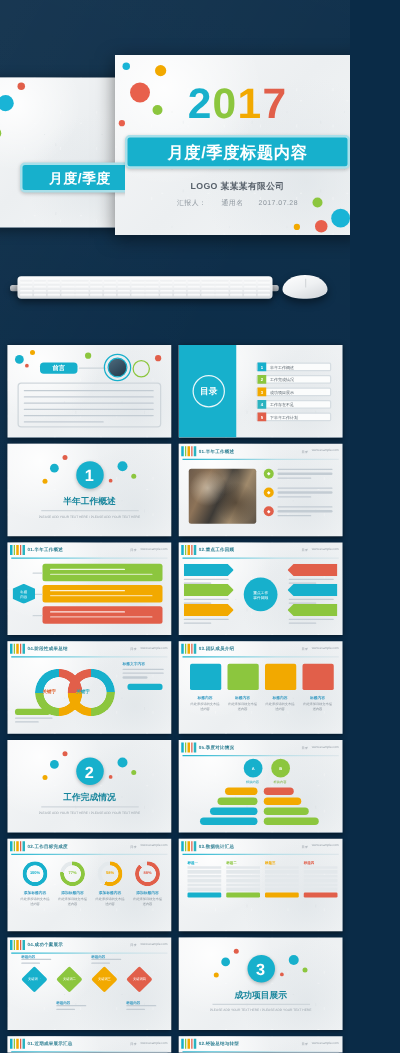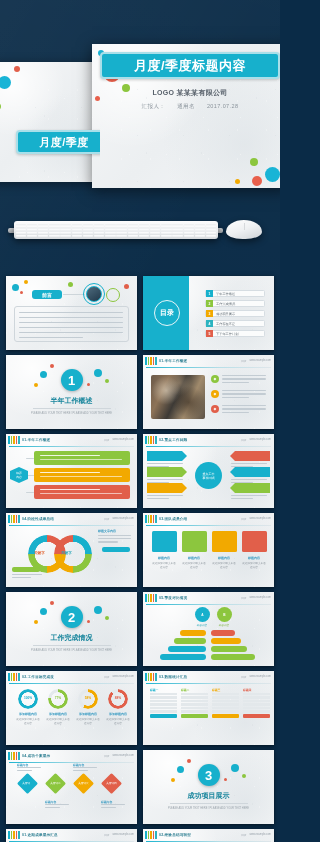--- a/index.html
+++ b/index.html
@@ -201,20 +201,23 @@
     <div class="dot" style="left:12px;top:22px;width:16px;height:16px;background:#e8604c;"></div>
     <div class="dot" style="left:32px;top:8px;width:9px;height:9px;background:#f2a900;"></div>
     <div class="dot" style="left:6px;top:6px;width:6px;height:6px;background:#19b4d6;"></div>
     <div class="dot" style="left:30px;top:40px;width:8px;height:8px;background:#8cc63e;"></div>
     <div class="dot" style="left:3px;top:52px;width:5px;height:5px;background:#e8604c;"></div>
     <div class="dot" style="right:8px;bottom:6px;width:15px;height:15px;background:#19b4d6;"></div>
     <div class="dot" style="right:26px;bottom:2px;width:10px;height:10px;background:#e8604c;"></div>
     <div class="dot" style="right:30px;bottom:22px;width:8px;height:8px;background:#8cc63e;"></div>
     <div class="dot" style="right:48px;bottom:4px;width:5px;height:5px;background:#f2a900;"></div>
 
+    <div class="year">
+      <i style="color:#17b0cc">2</i><i style="color:#8cc63e">0</i><i style="color:#f2a900">1</i><i style="color:#e15f4a">7</i>
+    </div>
 
     <div class="ribbon">
       <span>月度/季度</span>
         <b>标题内容</b>
     </div>
 
     <div class="company">LOGO 某某某有限公司</div>
     <div class="byline">
       <span>汇报人：</span><span>通用名</span><span>2017.07.28</span>
     </div>

